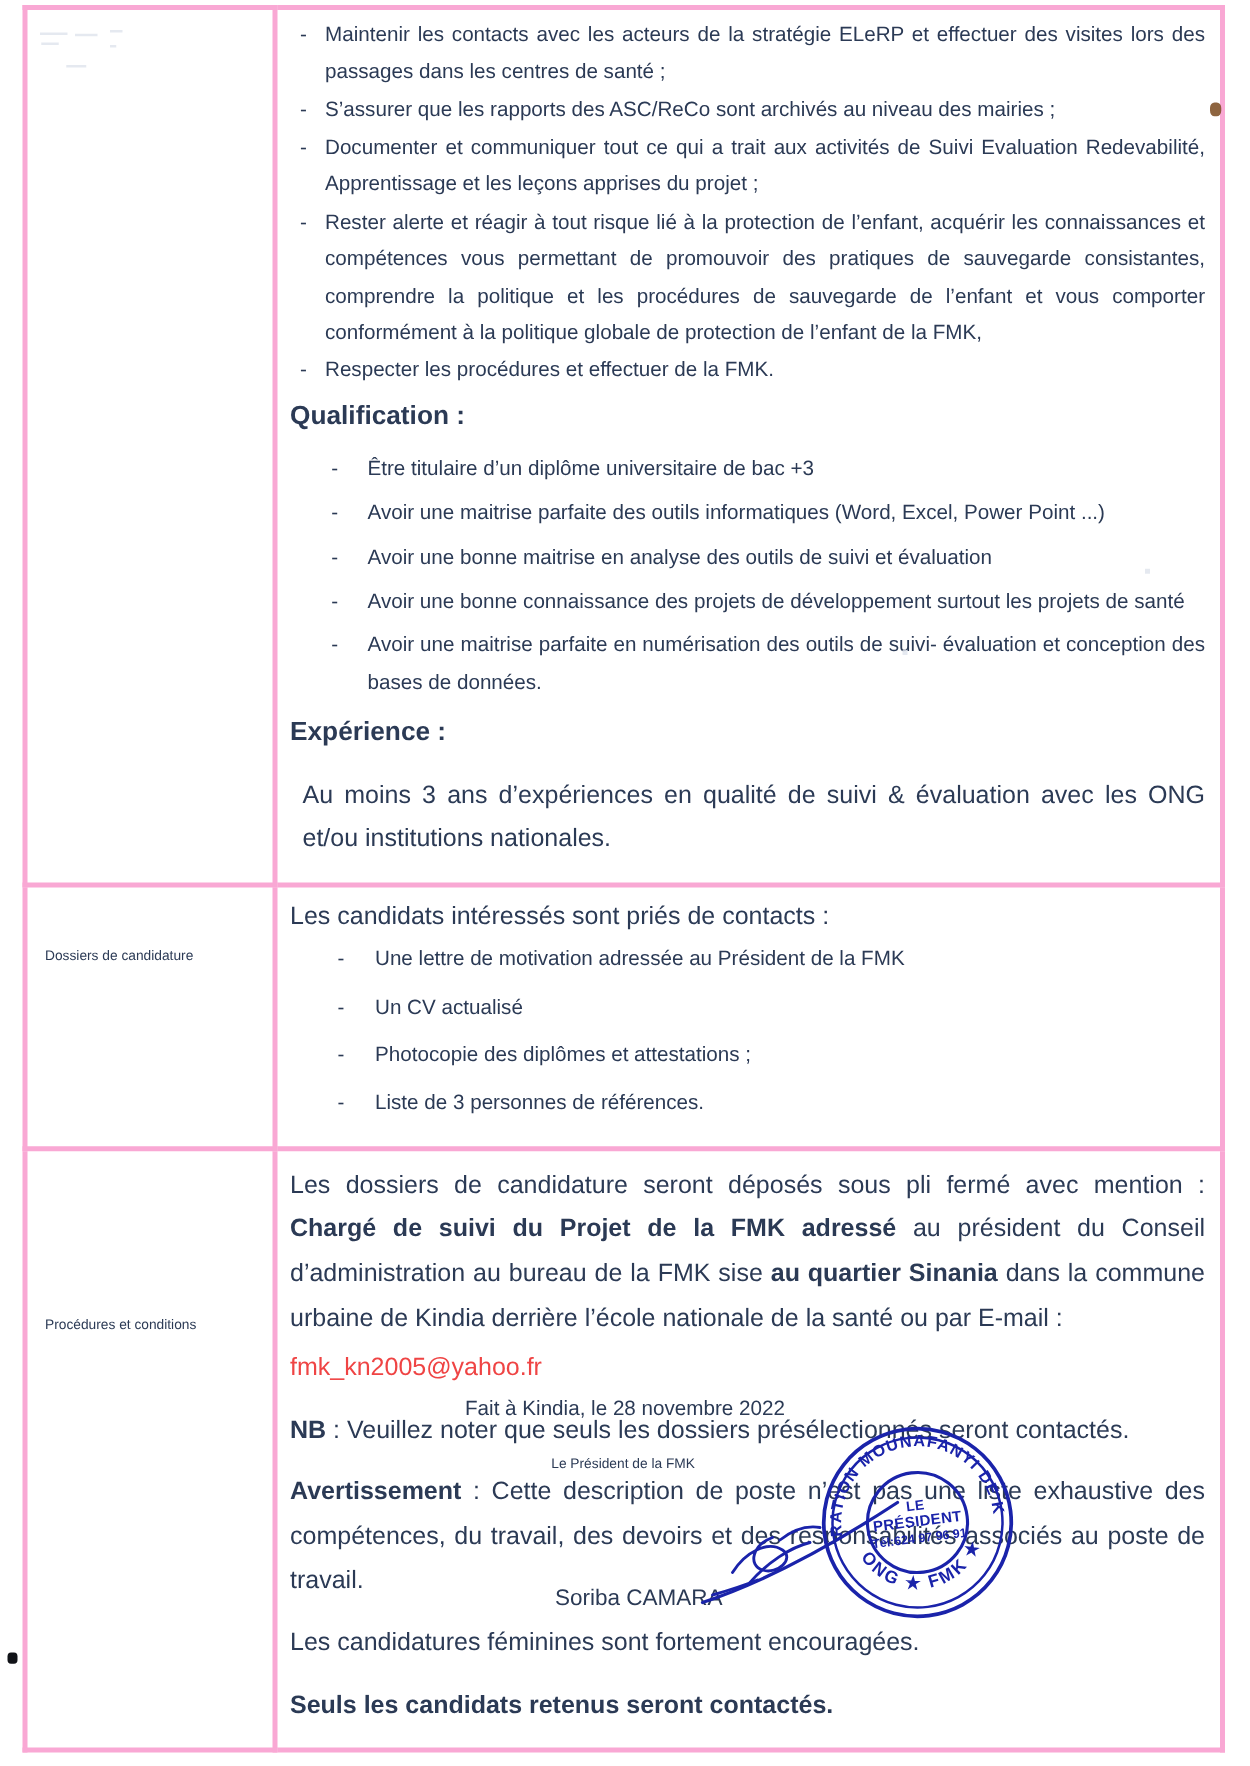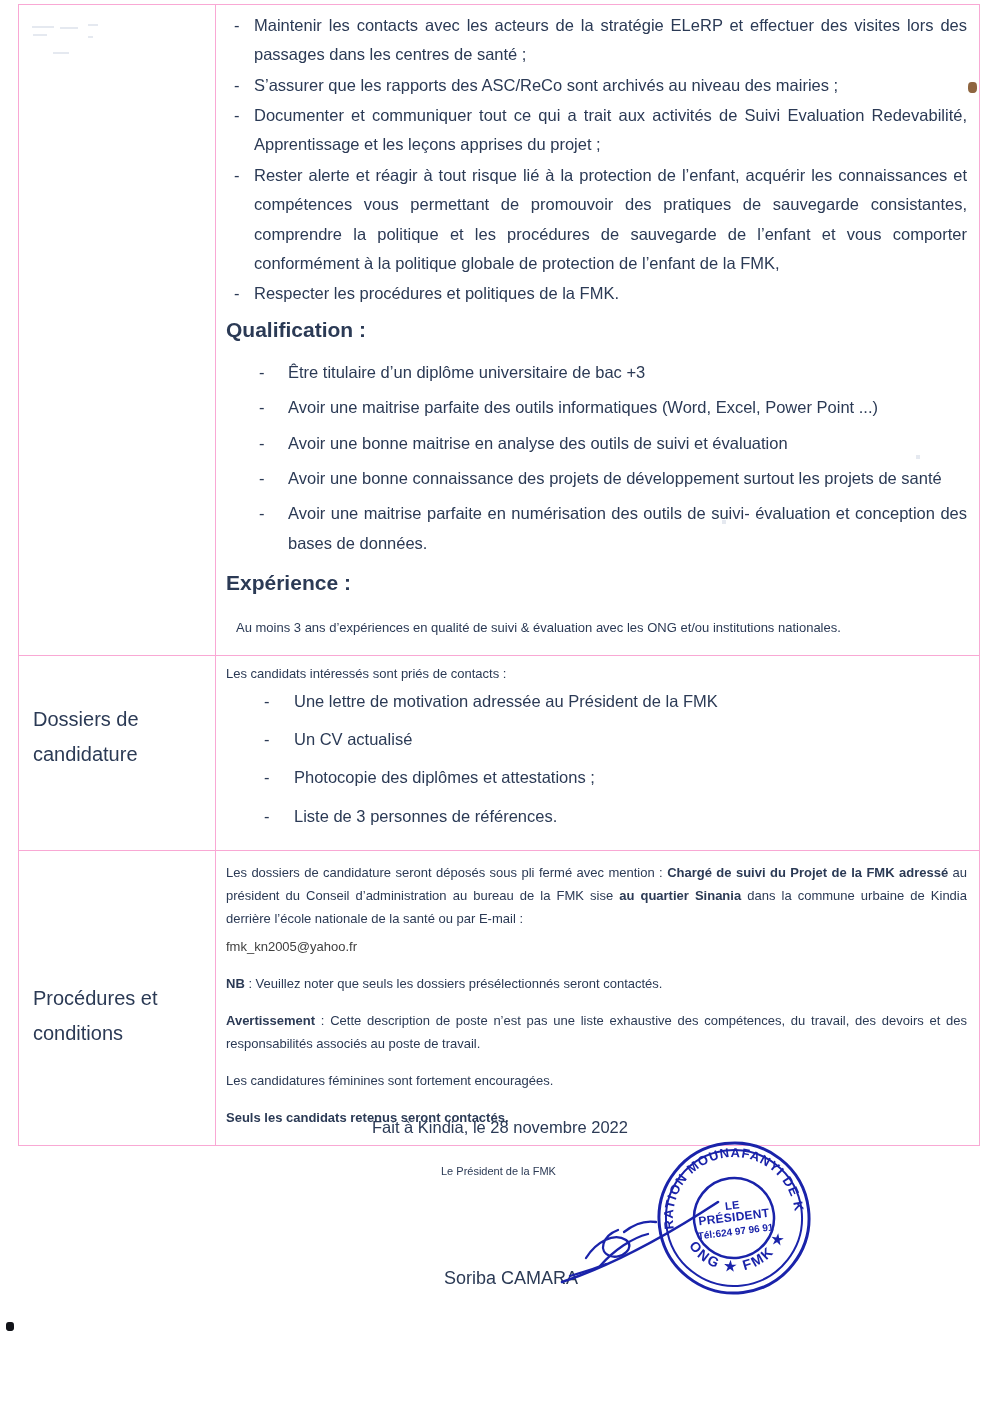--- a/index.html
+++ b/index.html
@@ -19,38 +19,38 @@
   
   .doc-table {
     position: absolute;
     left: 18px;
     top: 4px;
     width: 962px;
     border-collapse: collapse;
     table-layout: fixed;
   }
   .doc-table td {
-    border: 1px solid #f9a8d4;
+    border: 4px solid #f9a8d4;
     vertical-align: top;
     padding: 0;
     margin-top: 40px;
   }
   .col-label {
     width: 182px;
     padding: 10px 0 10px 14px !important;
-    font-size: 20px;
+    font-size: 11px;
     line-height: 1.75;
   }
   .col-body {
     padding: 6px 12px 10px 10px !important;
   }
 
   
   .para {
-    font-size: 13px;
+    font-size: 20px;
     line-height: 1.78;
     margin: 0 0 6px 0;
     text-align: justify;
   }
   .para.lead { margin-bottom: 2px; }
   .head {
     font-size: 21px;
     line-height: 1.78;
     font-weight: bold;
     margin: 2px 0 4px 0;
@@ -94,21 +94,21 @@
   }
   ul.dash.indent-mid > li::before {
     left: 38px;
   }
 
   .indent-para {
     padding-left: 10px;
   }
   .bold { font-weight: bold; }
   .email {
-    color: #404040;
+    color: #ef4444;
     font-weight: normal;
   }
   .centered { text-align: center; }
 
   
   .sig-area {
     position: absolute;
     left: 0;
     top: 1118px;
     width: 812px;
@@ -198,21 +198,21 @@
 
     <tr>
       <td class="col-label"></td>
       <td class="col-body">
 
         <ul class="dash">
           <li>Maintenir les contacts avec les acteurs de la stratégie ELeRP et effectuer des visites lors des passages dans les centres de santé ;</li>
           <li>S’assurer que les rapports des ASC/ReCo sont archivés au niveau des mairies ;</li>
           <li>Documenter et communiquer tout ce qui a trait aux activités de Suivi Evaluation Redevabilité, Apprentissage et les leçons apprises du projet ;</li>
           <li>Rester alerte et réagir à tout risque lié à la protection de l’enfant, acquérir les connaissances et compétences vous permettant de promouvoir des pratiques de sauvegarde consistantes, comprendre la politique et les procédures de sauvegarde de l’enfant et vous comporter conformément à la politique globale de protection de l’enfant de la FMK,</li>
-          <li>Respecter les procédures et politiques de la FMK.</li>
+          <li>Respecter les procédures et effectuer de la FMK.</li>
         </ul>
 
         <div class="head">Qualification :</div>
 
         <ul class="dash indent">
           <li>Être titulaire d’un diplôme universitaire de bac +3</li>
           <li>Avoir une maitrise parfaite des outils informatiques (Word, Excel, Power Point ...)</li>
           <li>Avoir une bonne maitrise en analyse des outils de suivi et évaluation</li>
           <li>Avoir une bonne connaissance des projets de développement surtout les projets de santé</li>
           <li>Avoir une maitrise parfaite en numérisation des outils de suivi- évaluation et conception des bases de données.</li>

